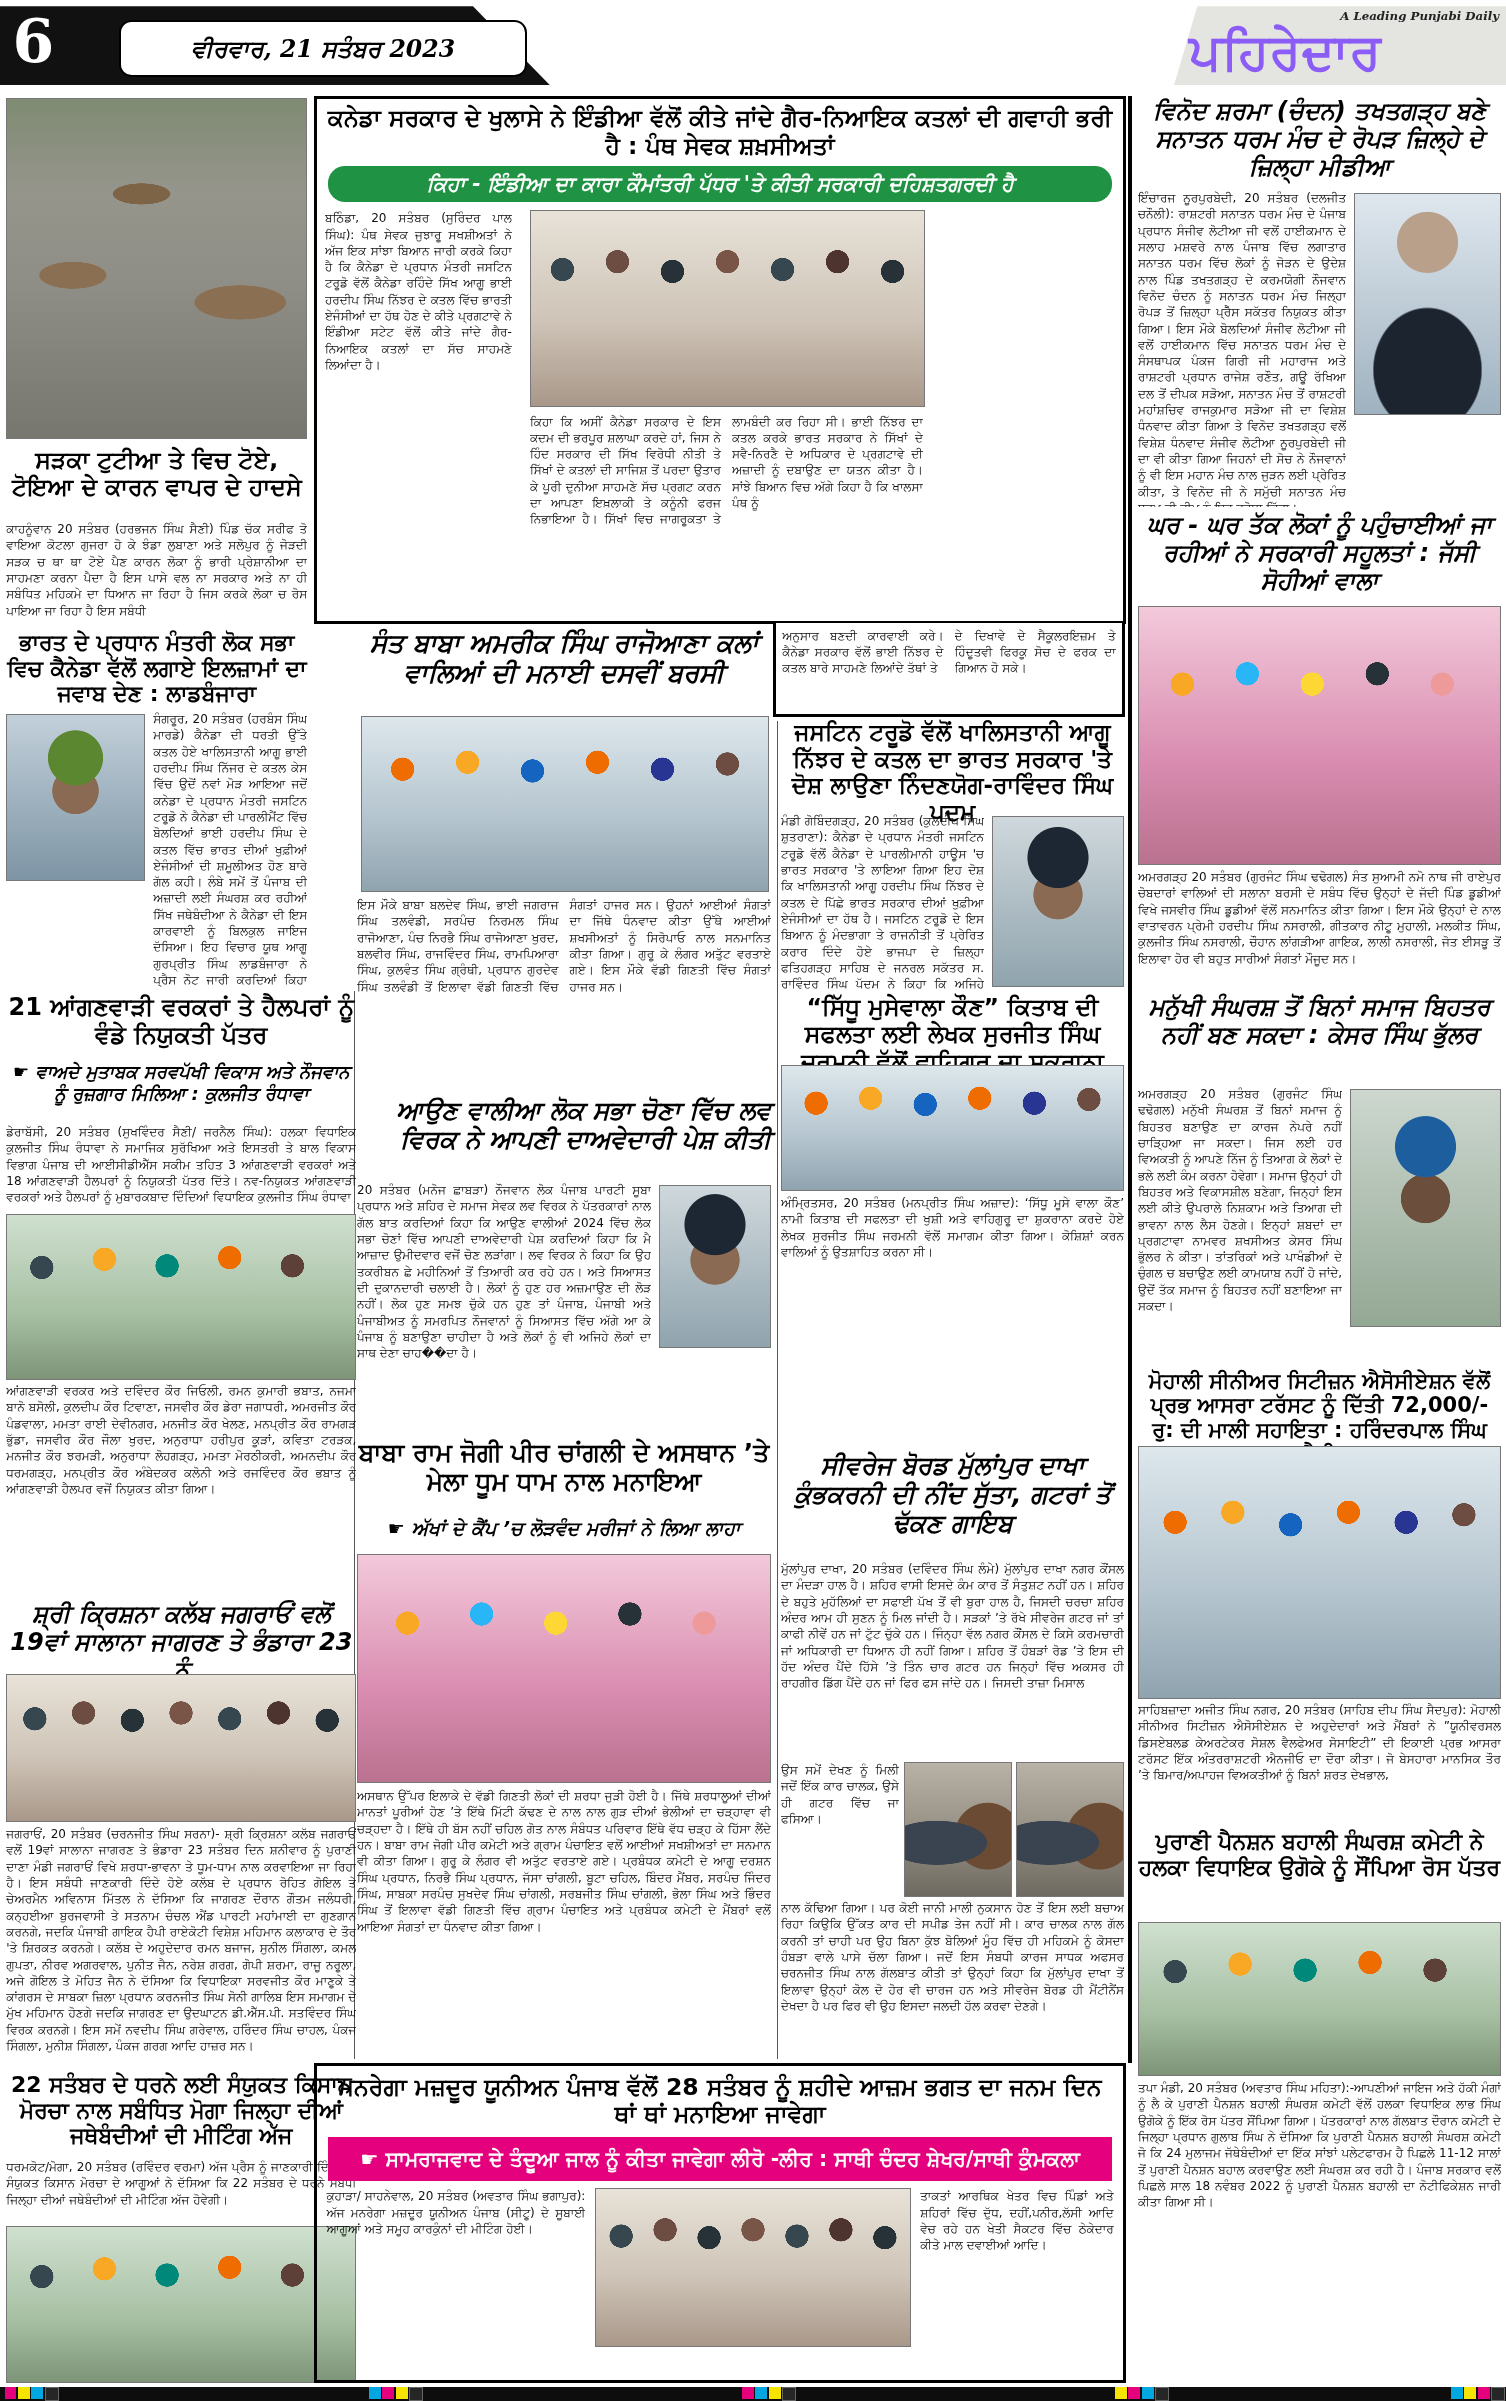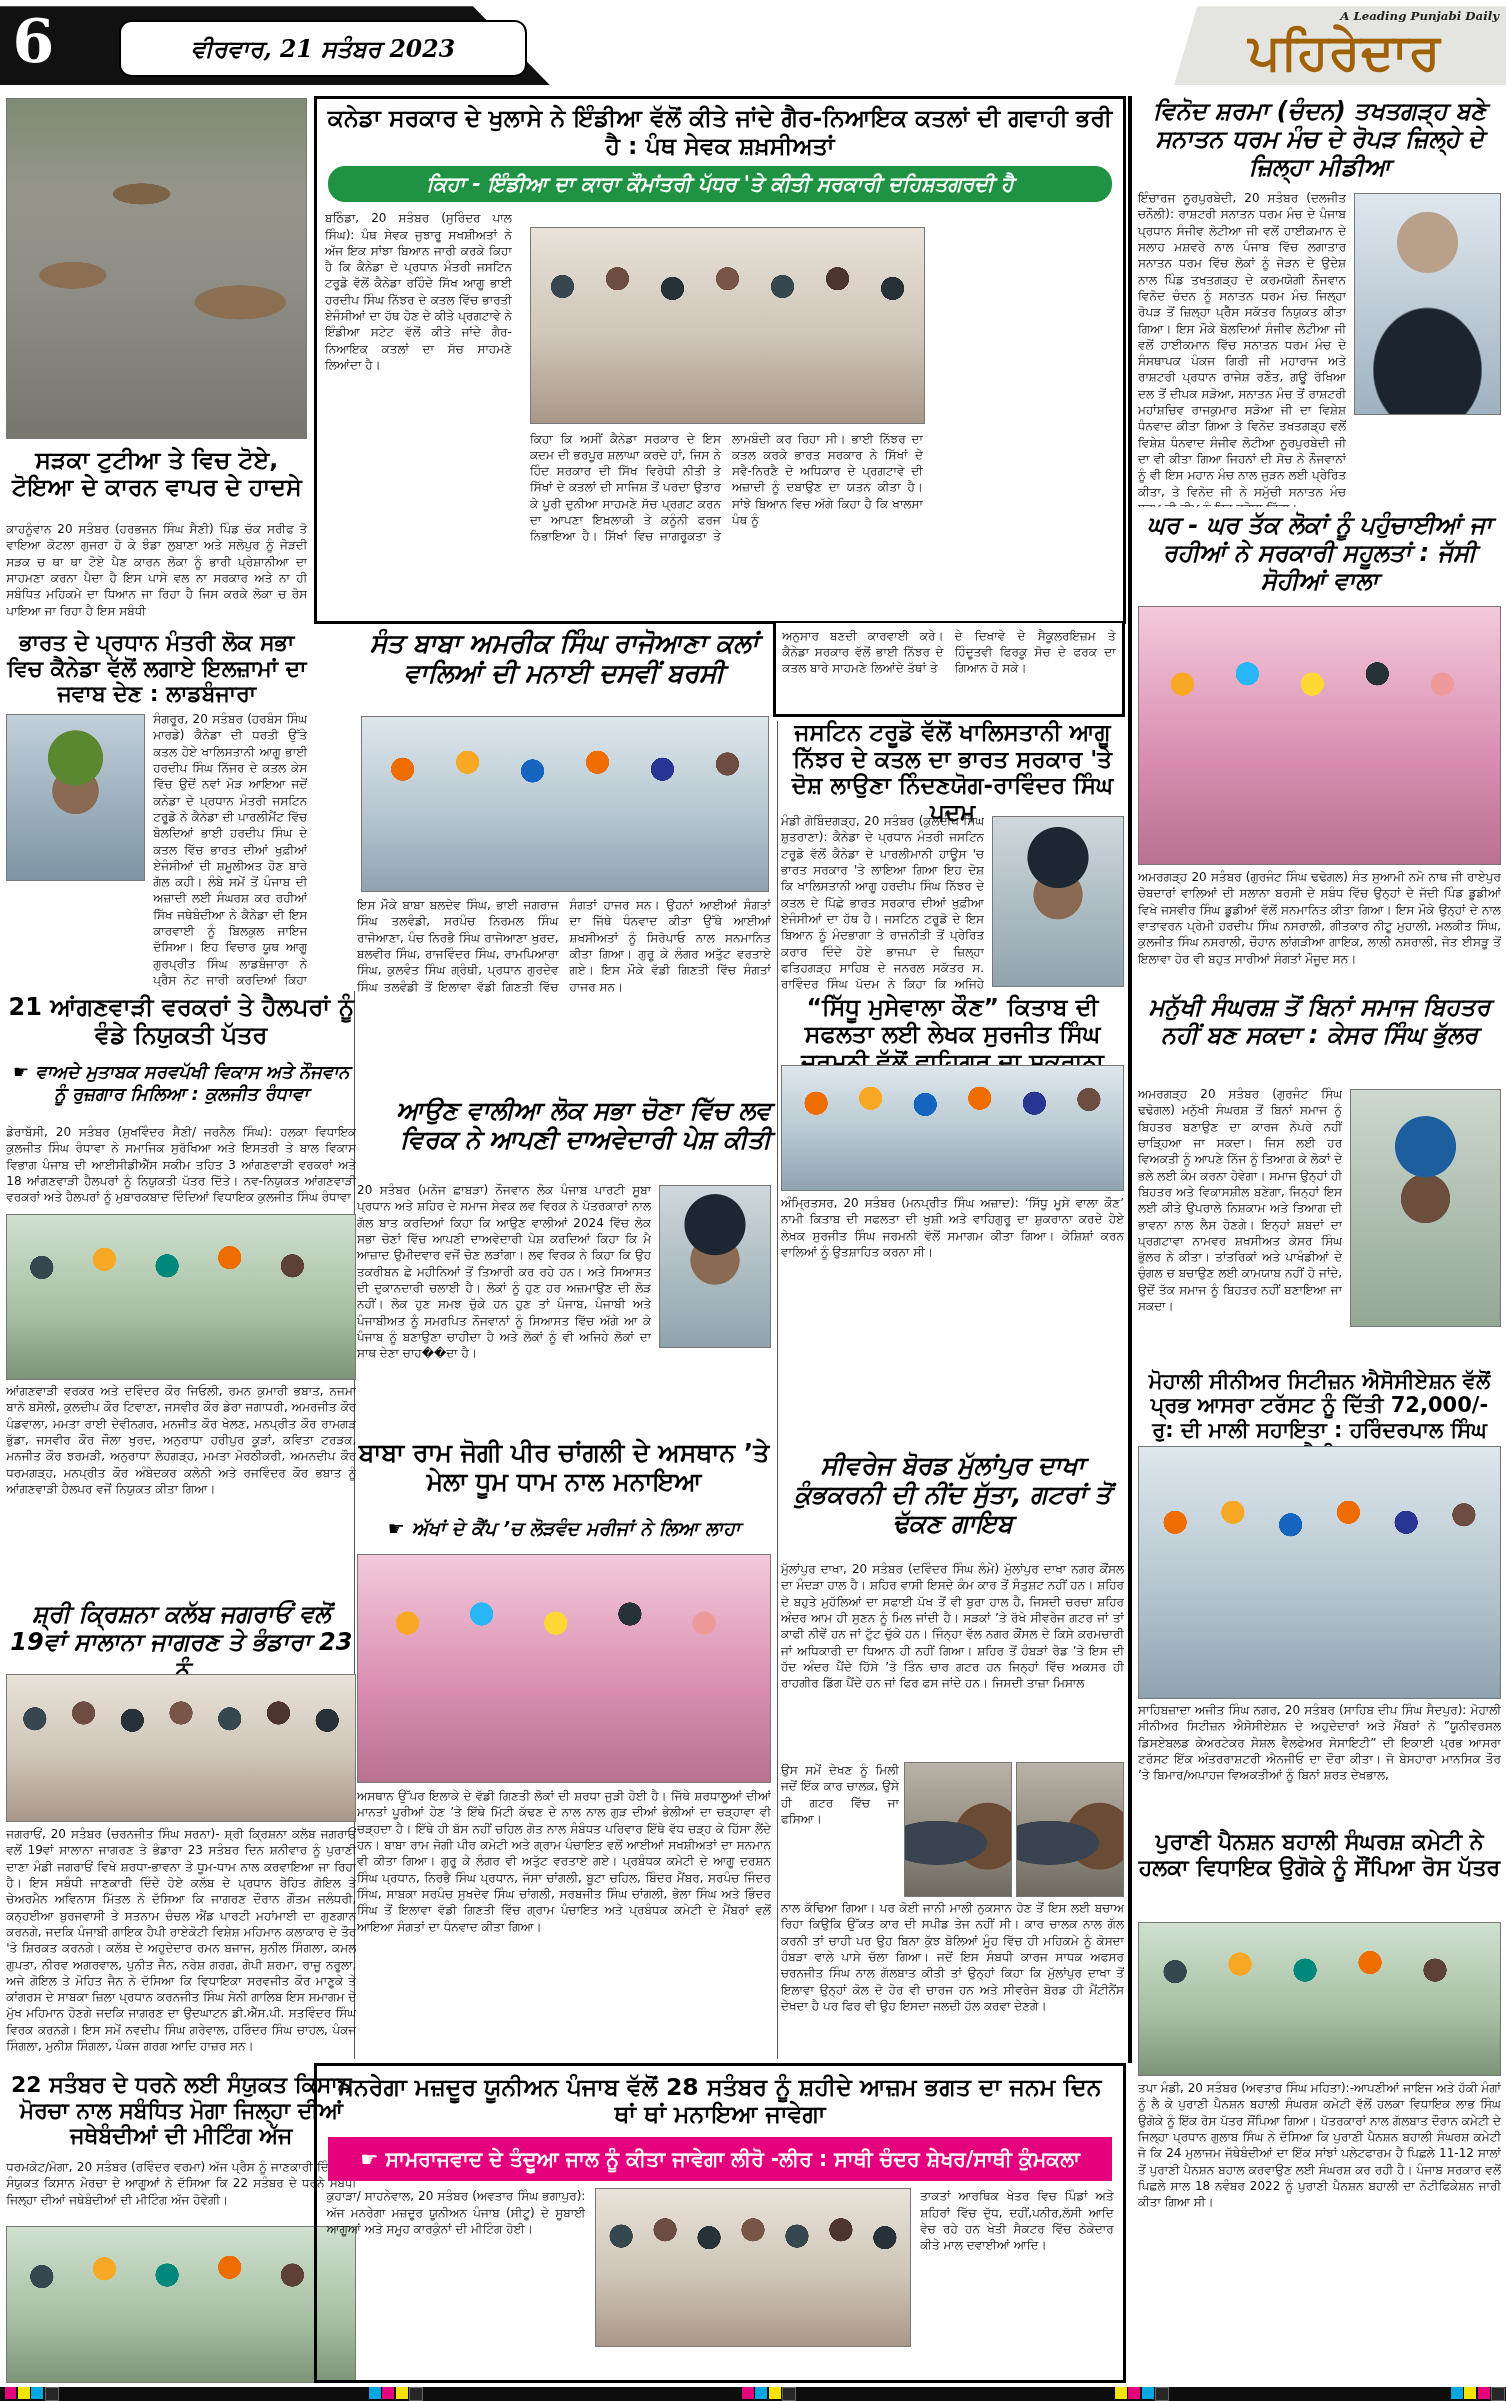--- a/index.html
+++ b/index.html
@@ -5,21 +5,21 @@
   html,body{margin:0;padding:0;background:#fff;}
   .page{position:relative;width:1506px;height:2401px;background:#fff;
         font-family:"DejaVu Sans",sans-serif;overflow:hidden;}
   .abs{position:absolute;box-sizing:border-box;}
   
   .mast-black{background:#111;clip-path:polygon(0 0,86% 0,100% 100%,0 100%);}
   .mast-gray{background:#e4e4e1;clip-path:polygon(7% 0,100% 0,100% 100%,0 100%);}
   .pageno{color:#fff;font-family:"DejaVu Serif",serif;font-weight:bold;font-size:60px;line-height:1;}
   .datebox{background:#fff;border:2.4px solid #000;border-radius:12.6px;display:flex;align-items:center;justify-content:center;}
   .datebox span{font-family:"DejaVu Serif",serif;font-style:italic;font-weight:bold;font-size:23.6px;}
-  .papername{font-weight:900;font-size:50px;line-height:1;color:#a16207;text-align:center;letter-spacing:0.8px;}
+  .papername{font-weight:900;font-size:50px;line-height:1;color:#8b5cf6;letter-spacing:0.8px;}
   .tagline{font-family:"DejaVu Serif",serif;font-style:italic;font-weight:bold;font-size:11.8px;text-align:right;color:#222;}
   
   .hl{font-weight:bold;color:#000;text-align:center;line-height:1.16;}
   .sub{font-weight:bold;color:#000;text-align:center;line-height:1.2;}
   .bt{font-size:12px;line-height:1.36;text-align:justify;color:#101010;overflow:hidden;}
   .cols2{column-count:2;column-gap:11px;}
   
   .blackbox{border:3.9px solid #000;}
   .greenbar{background:#1f9343;color:#fff;display:flex;align-items:center;justify-content:center;
             font-weight:bold;font-style:italic;font-size:20.4px;}
@@ -130,21 +130,21 @@
 
   <div class="abs hl" style="left:6.3px;top:2072px;width:350px;font-size:22px;">22 ਸਤੰਬਰ ਦੇ ਧਰਨੇ ਲਈ ਸੰਯੁਕਤ ਕਿਸਾਨ ਮੋਰਚਾ ਨਾਲ ਸਬੰਧਿਤ ਮੋਗਾ ਜਿਲ੍ਹਾ ਦੀਆਂ ਜਥੇਬੰਦੀਆਂ ਦੀ ਮੀਟਿੰਗ ਅੱਜ</div>
   <div class="abs bt" style="left:6.3px;top:2159px;width:350px;height:64px;">ਧਰਮਕੋਟ/ਮੋਗਾ, 20 ਸਤੰਬਰ (ਰਵਿੰਦਰ ਵਰਮਾ) ਅੱਜ ਪ੍ਰੈਸ ਨੂੰ ਜਾਣਕਾਰੀ ਦਿੰਦੇ ਹੋਏ ਸੰਯੁਕਤ ਕਿਸਾਨ ਮੋਰਚਾ ਦੇ ਆਗੂਆਂ ਨੇ ਦੱਸਿਆ ਕਿ 22 ਸਤੰਬਰ ਦੇ ਧਰਨੇ ਸਬੰਧੀ ਜਿਲ੍ਹਾ ਦੀਆਂ ਜਥੇਬੰਦੀਆਂ ਦੀ ਮੀਟਿੰਗ ਅੱਜ ਹੋਵੇਗੀ।</div>
   <div class="abs photo crowd bg-outdoor" style="left:6.3px;top:2226px;width:350px;height:157px;"></div>
 
   <div class="abs blackbox" style="left:314px;top:96px;width:812px;height:528px;padding:6.3px 7.9px;">
     <div class="hl" style="font-size:23.6px;">ਕਨੇਡਾ ਸਰਕਾਰ ਦੇ ਖੁਲਾਸੇ ਨੇ ਇੰਡੀਆ ਵੱਲੋਂ ਕੀਤੇ ਜਾਂਦੇ ਗੈਰ-ਨਿਆਇਕ ਕਤਲਾਂ ਦੀ ਗਵਾਹੀ ਭਰੀ ਹੈ : ਪੰਥ ਸੇਵਕ ਸ਼ਖ਼ਸੀਅਤਾਂ</div>
     <div class="greenbar" style="height:36px;margin:6.3px 3.1px 7.9px 3.1px;border-radius:17px;">ਕਿਹਾ - ਇੰਡੀਆ ਦਾ ਕਾਰਾ ਕੌਮਾਂਤਰੀ ਪੱਧਰ 'ਤੇ ਕੀਤੀ ਸਰਕਾਰੀ ਦਹਿਸ਼ਤਗਰਦੀ ਹੈ</div>
     <div style="display:flex;gap:18px;height:391px;overflow:hidden;">
       <div class="bt" style="width:187px;flex:none;">ਬਠਿੰਡਾ, 20 ਸਤੰਬਰ (ਸੁਰਿੰਦਰ ਪਾਲ ਸਿੰਘ): ਪੰਥ ਸੇਵਕ ਜੁਝਾਰੂ ਸਖਸ਼ੀਅਤਾਂ ਨੇ ਅੱਜ ਇਕ ਸਾਂਝਾ ਬਿਆਨ ਜਾਰੀ ਕਰਕੇ ਕਿਹਾ ਹੈ ਕਿ ਕੈਨੇਡਾ ਦੇ ਪ੍ਰਧਾਨ ਮੰਤਰੀ ਜਸਟਿਨ ਟਰੂਡੋ ਵੱਲੋਂ ਕੈਨੇਡਾ ਰਹਿੰਦੇ ਸਿੱਖ ਆਗੂ ਭਾਈ ਹਰਦੀਪ ਸਿੰਘ ਨਿੱਝਰ ਦੇ ਕਤਲ ਵਿੱਚ ਭਾਰਤੀ ਏਜੰਸੀਆਂ ਦਾ ਹੱਥ ਹੋਣ ਦੇ ਕੀਤੇ ਪ੍ਰਗਟਾਵੇ ਨੇ ਇੰਡੀਆ ਸਟੇਟ ਵੱਲੋਂ ਕੀਤੇ ਜਾਂਦੇ ਗੈਰ-ਨਿਆਇਕ ਕਤਲਾਂ ਦਾ ਸੱਚ ਸਾਹਮਣੇ ਲਿਆਂਦਾ ਹੈ।</div>
-      <div style="width:393px;flex:none;margin-top:17px;">
+      <div style="width:393px;flex:none;">
         <div class="photo crowd" style="width:100%;height:195px;"></div>
         <div class="bt cols2" style="height:188px;margin-top:6.3px;">
           <span>ਕਿਹਾ ਕਿ ਅਸੀਂ ਕੈਨੇਡਾ ਸਰਕਾਰ ਦੇ ਇਸ ਕਦਮ ਦੀ ਭਰਪੂਰ ਸ਼ਲਾਘਾ ਕਰਦੇ ਹਾਂ, ਜਿਸ ਨੇ ਹਿੰਦ ਸਰਕਾਰ ਦੀ ਸਿੱਖ ਵਿਰੋਧੀ ਨੀਤੀ ਤੇ ਸਿੱਖਾਂ ਦੇ ਕਤਲਾਂ ਦੀ ਸਾਜਿਸ਼ ਤੋਂ ਪਰਦਾ ਉਤਾਰ ਕੇ ਪੂਰੀ ਦੁਨੀਆ ਸਾਹਮਣੇ ਸੱਚ ਪ੍ਰਗਟ ਕਰਨ ਦਾ ਆਪਣਾ ਇਖ਼ਲਾਕੀ ਤੇ ਕਨੂੰਨੀ ਫਰਜ ਨਿਭਾਇਆ ਹੈ।</span>
           <span>ਸਿੱਖਾਂ ਵਿਚ ਜਾਗਰੂਕਤਾ ਤੇ ਲਾਮਬੰਦੀ ਕਰ ਰਿਹਾ ਸੀ। ਭਾਈ ਨਿੱਝਰ ਦਾ ਕਤਲ ਕਰਕੇ ਭਾਰਤ ਸਰਕਾਰ ਨੇ ਸਿੱਖਾਂ ਦੇ ਸਵੈ-ਨਿਰਣੈ ਦੇ ਅਧਿਕਾਰ ਦੇ ਪ੍ਰਗਟਾਵੇ ਦੀ ਅਜ਼ਾਦੀ ਨੂੰ ਦਬਾਉਣ ਦਾ ਯਤਨ ਕੀਤਾ ਹੈ। ਸਾਂਝੇ ਬਿਆਨ ਵਿਚ ਅੱਗੇ ਕਿਹਾ ਹੈ ਕਿ ਖਾਲਸਾ ਪੰਥ ਨੂੰ</span>
         </div>
       </div>
     </div>
   </div>
 
   <div class="abs" style="left:773px;top:623px;width:352px;height:94px;border:3.9px solid #000;border-top:none;padding:4.7px 6.3px;display:flex;gap:11px;background:#fff;">

